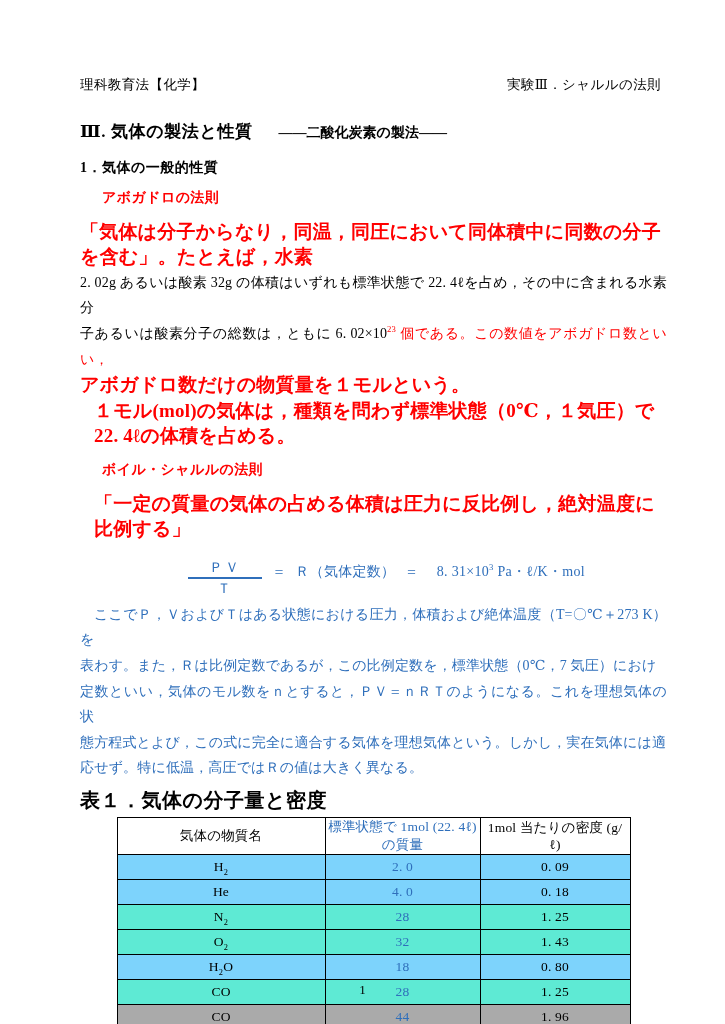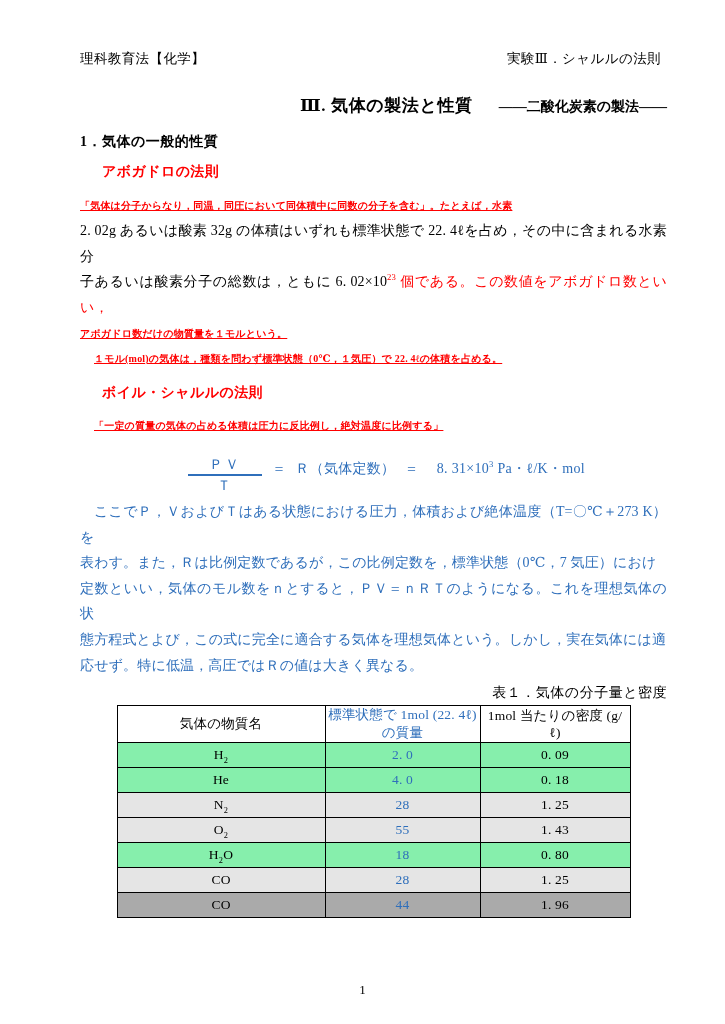--- a/index.html
+++ b/index.html
@@ -13,37 +13,37 @@
     font-family: "Liberation Serif", "DejaVu Serif", serif;
     color: #000000;
     position: relative;
     overflow: hidden;
   }
   .page {
     position: relative;
     width: 725px;
     height: 1024px;
     box-sizing: border-box;
-    padding: 50px 58px 0 80px;
+    padding: 76px 58px 0 80px;
   }
 
   
   .running-head {
     display: flex;
     justify-content: space-between;
     align-items: baseline;
     font-size: 13.5px;
     letter-spacing: 0.4px;
     margin-bottom: 26px;
   }
   .running-head .rh-right { padding-right: 6px; }
 
   
   .doc-title {
-    text-align: right;
+    text-align: left;
     font-size: 17px;
     font-weight: bold;
     letter-spacing: 0.6px;
     margin-bottom: 16px;
     white-space: nowrap;
   }
   .doc-title .subtitle {
     font-size: 14px;
     font-weight: bold;
     margin-left: 26px;
@@ -73,26 +73,25 @@
 
   .law-title {
     font-size: 14px;
     font-weight: bold;
     line-height: 25.6px;
     margin: 8px;
     padding-left: 14px;
     letter-spacing: 0.4px;
   }
   .law-quote {
-    font-size: 10px;
+    font-size: 19px;
     font-weight: bold;
     line-height: 25.6px;
     margin: 0;
     letter-spacing: 0.2px;
-    text-decoration: underline;
   }
   .law-quote.ind { padding-left: 14px; }
 
   sup { font-size: 0.62em; vertical-align: super; line-height: 0; }
   sub { font-size: 0.62em; vertical-align: sub;   line-height: 0; }
 
   
   .equation {
     display: flex;
     align-items: center;
@@ -115,23 +114,23 @@
     height: 2px;
     background: #2f6fbb;
     margin: 2px 0;
   }
   .frac .den { letter-spacing: 2px; padding: 0 8px; }
   .eq-rest { margin-left: 10px; white-space: nowrap; letter-spacing: 0.3px; }
   .eq-rest .sp { display: inline-block; width: 9px; }
 
   
   .table-caption {
-    text-align: right;
-    font-size: 14px;
-    font-weight: normal;
+    text-align: left;
+    font-size: 20px;
+    font-weight: bold;
     letter-spacing: 0.5px;
     margin: 6px 0 3px 0;
   }
   table.gas-table {
     border-collapse: collapse;
     width: 513px;
     margin: 0 auto;
     table-layout: fixed;
   }
   table.gas-table th,
@@ -140,23 +139,23 @@
     text-align: center;
     font-size: 13.5px;
     height: 24px;
     padding: 0 2px;
     letter-spacing: 0.2px;
   }
   table.gas-table th { font-weight: normal; }
   col.c1 { width: 208px; }
   col.c2 { width: 155px; }
   col.c3 { width: 150px; }
-  tr.shade-light td, tr.shade-light th { background: #e5e5e5; }
+  tr.shade-light td, tr.shade-light th { background: #5eead4; }
   tr.shade-dark  td, tr.shade-dark  th { background: #aaaaaa; }
-  tr.shade-none  td, tr.shade-none  th { background: #86efac; }
+  tr.shade-none  td, tr.shade-none  th { background: #7dd3fc; }
 
   
   .page-number {
     position: absolute;
     bottom: 26px;
     left: 0;
     width: 725px;
     text-align: center;
     font-size: 13px;
   }
@@ -227,21 +226,21 @@
         <td class="blue">4. 0</td>
         <td>0. 18</td>
       </tr>
       <tr class="shade-light">
         <td>N<sub>2</sub></td>
         <td class="blue">28</td>
         <td>1. 25</td>
       </tr>
       <tr class="shade-light">
         <td>O<sub>2</sub></td>
-        <td class="blue">55</td>
+        <td class="blue">32</td>
         <td>1. 43</td>
       </tr>
       <tr class="shade-none">
         <td>H<sub>2</sub>O</td>
         <td class="blue">18</td>
         <td>0. 80</td>
       </tr>
       <tr class="shade-light">
         <td>CO</td>
         <td class="blue">28</td>

